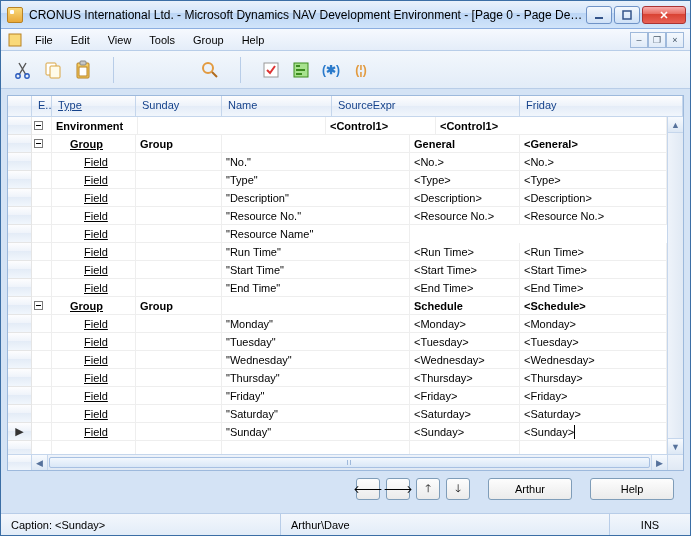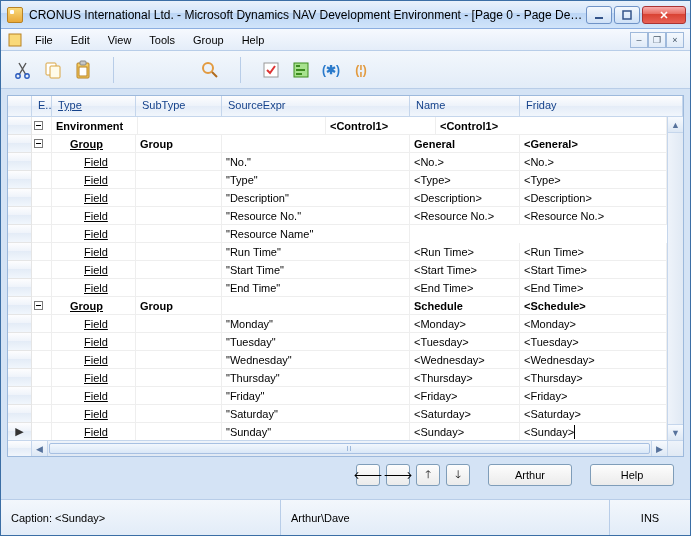--- a/index.html
+++ b/index.html
@@ -61,21 +61,21 @@
 .hscroll .thumb::after{content:""; position:absolute; left:50%; top:2px; bottom:2px; width:6px; transform:translateX(-50%); background:repeating-linear-gradient(to right,#9fb9db 0 1px, transparent 1px 3px);}
 .grid-corner { position:absolute; right:0; bottom:0; width:16px; height:16px; background:linear-gradient(#eef3fa,#e0e9f4); border-left:1px solid #c5d6ec; border-top:1px solid #c5d6ec;}
 .hscroll-left-cap { position:absolute; left:0; width:24px; bottom:0; height:16px; background:linear-gradient(#fdfdfe,#eef3fa 48%,#e4ecf7 49%,#f1f6fc); border-top:1px solid #c5d6ec; border-right:1px solid #c5d6ec;}
 
 
 .buttons-row { height:36px; display:flex; align-items:center; justify-content:flex-end; gap:6px; padding:0 10px; }
 .btn { height:22px; border:1px solid #7f9db9; border-radius:3px; background:linear-gradient(#fdfdfd,#ebebeb); padding:0 14px; font-size:11px; display:flex; align-items:center; justify-content:center; color:#000; }
 .btn.sq { width:24px; padding:0; }
 
 
-.status { height:36px; background:linear-gradient(#f3f7fc,#e2ecf8); border-top:1px solid #b8cde8; display:flex; align-items:flex-start; font-size:11px; color:#000; }
+.status { height:22px; background:linear-gradient(#f3f7fc,#e2ecf8); border-top:1px solid #b8cde8; display:flex; align-items:flex-start; font-size:11px; color:#000; }
 .status .sec { padding:0 10px; border-right:1px solid #b8cde8; height:100%; display:flex; align-items:center; }
 .status .sec:last-child { border-right:none; }
 .status .flex { flex:1; }
 
 svg { display:block; }
 .cursor { position:absolute; width:1px; height:14px; background:#000; }
 </style>
 </head>
 <body>
 
@@ -178,23 +178,23 @@
       </div>
   </div>
 
   <div class="client">
     <div class="panel">
       <div class="grid">
         <div class="grid-head">
           <div class="gh rowh"></div>
           <div class="gh col-e">E..</div>
           <div class="gh col-type">Type</div>
-          <div class="gh col-subtype">SubType</div>
+          <div class="gh col-subtype">Sunday</div>
+          <div class="gh col-name">Name</div>
           <div class="gh col-source">SourceExpr</div>
-          <div class="gh col-name">Name</div>
           <div class="gh col-caption">Friday</div>
         </div>
         <div class="grid-body">
           <div class="grid-rows" id="grid-rows">
               <div class="row bold">
                 <div class="rh"></div>
                 <div class="cell col-e" style="justify-content: flex-start; padding-right: 0px; padding-left: 2px;">
                   <span class="indent" style="width: 0px;"></span>
                   <span class="collapse"></span>
                 </div>

